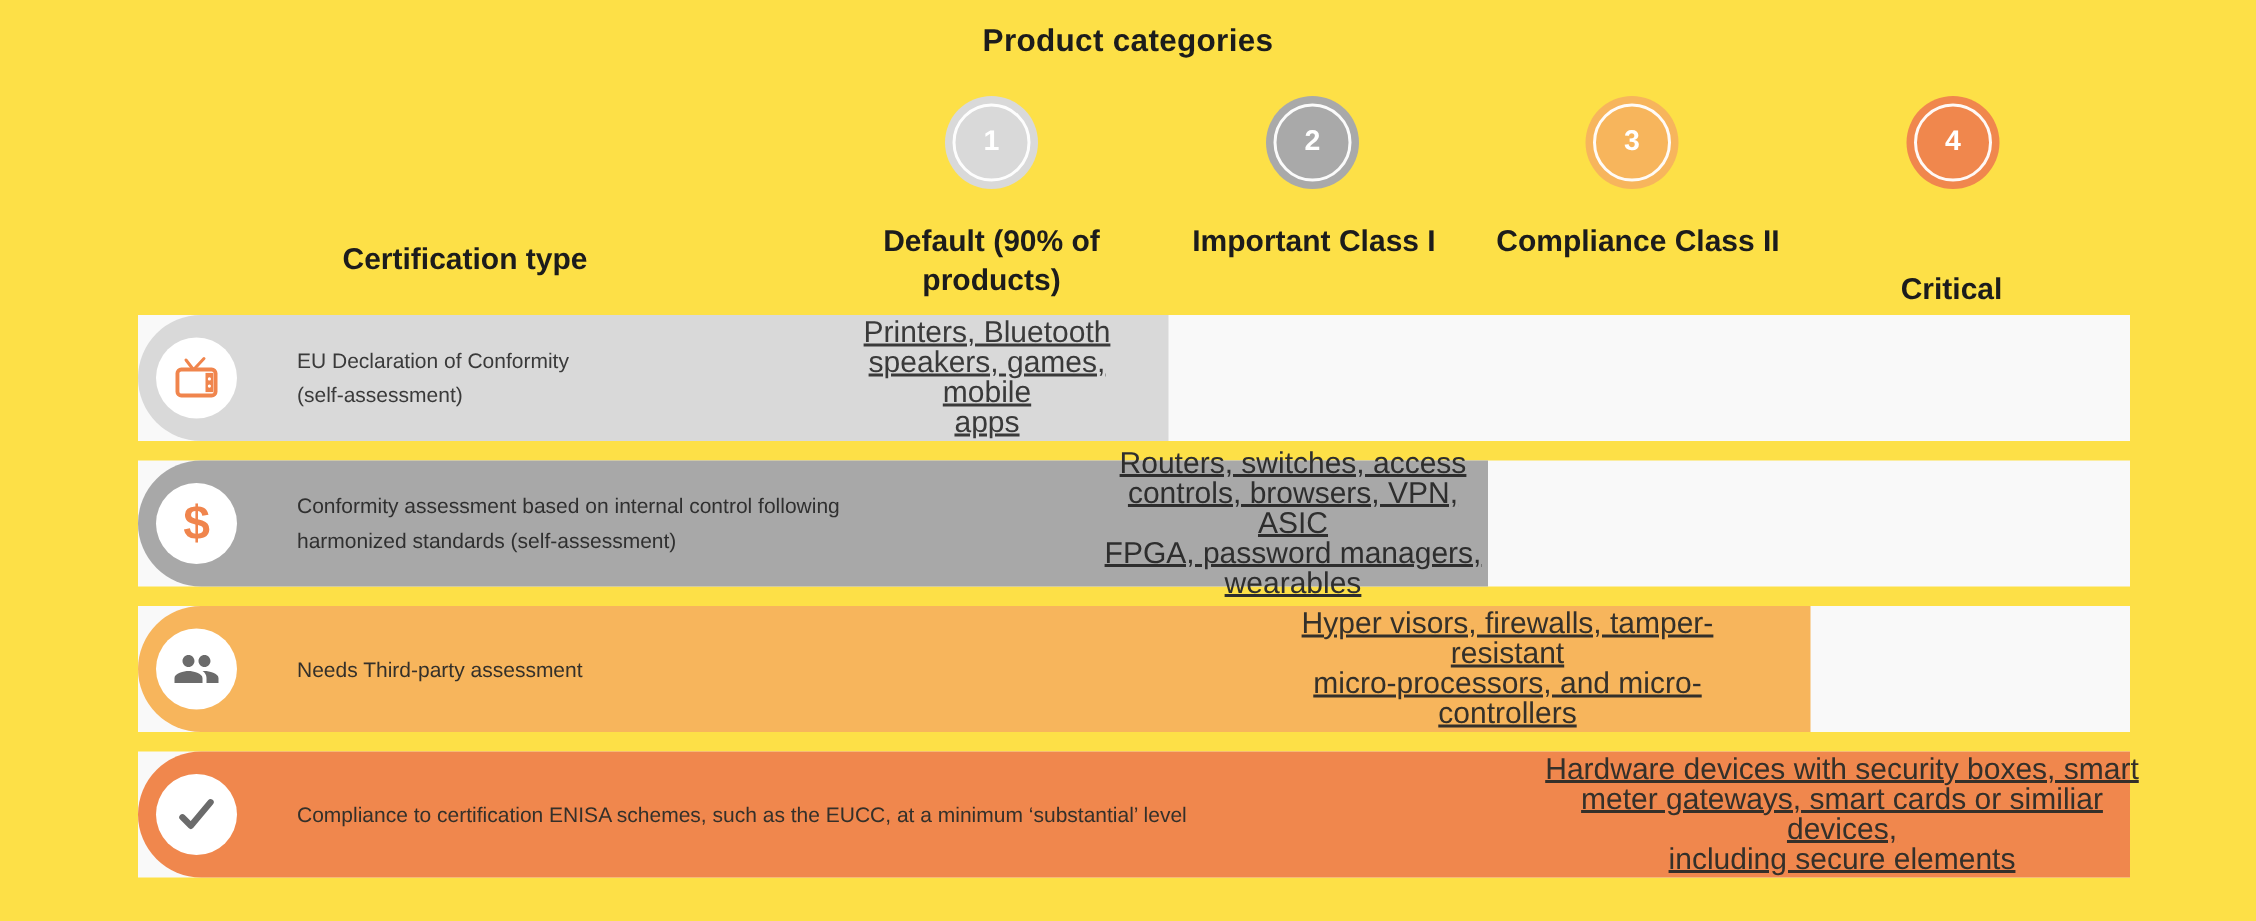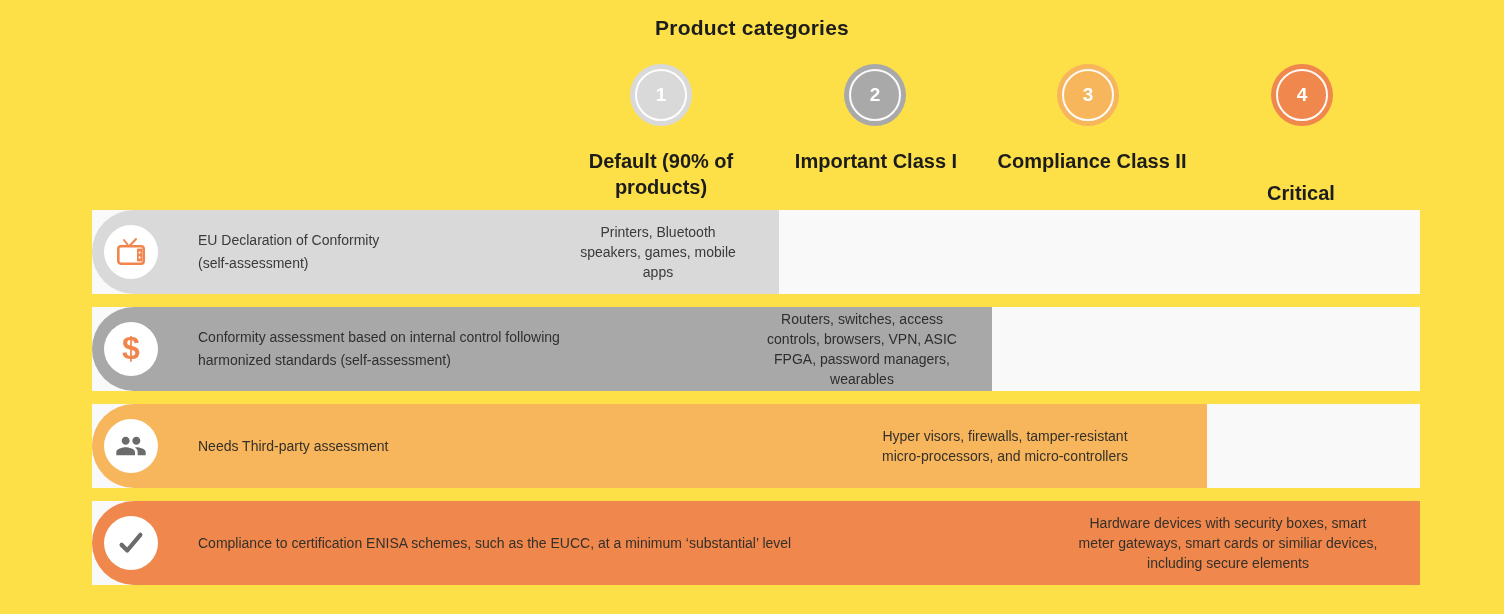--- a/index.html
+++ b/index.html
@@ -104,23 +104,24 @@
     color: #3a3a3a;
     white-space: pre-line;
   }
   .r2 .row-label { color: #303030; }
   .r3 .row-label, .r4 .row-label { color: #34302a; }
 
   .examples {
     position: absolute; top: 0; bottom: 0;
     display: flex; flex-direction: column; justify-content: center;
     text-align: center;
-    font-size: 14px; line-height: 20px;
+    font-size: 20px; line-height: 20px;
     color: #3a3a3a;
     white-space: pre-line;
+    text-decoration: underline;
   }
   .r1 .examples { left: 461px; width: 210px; }
   .r2 .examples { left: 640px; width: 260px; color: #2e2e2e; }
   .r3 .examples { left: 743px; width: 340px; color: #34302a; }
   .r4 .examples { left: 936px; width: 400px; color: #34302a; }
 
   svg { display: block; }
 </style>
 </head>
 <body>
@@ -135,20 +136,21 @@
   <div class="cat-circle cc2">
     <span class="num">2</span>
   </div>
   <div class="cat-circle cc3">
     <span class="num">3</span>
   </div>
   <div class="cat-circle cc4">
     <span class="num">4</span>
   </div>
 
+  <div class="hdr hdr-cert">Certification type</div>
   <div class="hdr hdr-col1">Default (90% of
 products)</div>
   <div class="hdr hdr-col2">Important Class I</div>
   <div class="hdr hdr-col3">Compliance Class II</div>
   <div class="hdr hdr-col4">Critical</div>
 
   <div class="row r1">
     <div class="track"></div>
     <div class="bar"></div>
     <div class="icon-circle">

